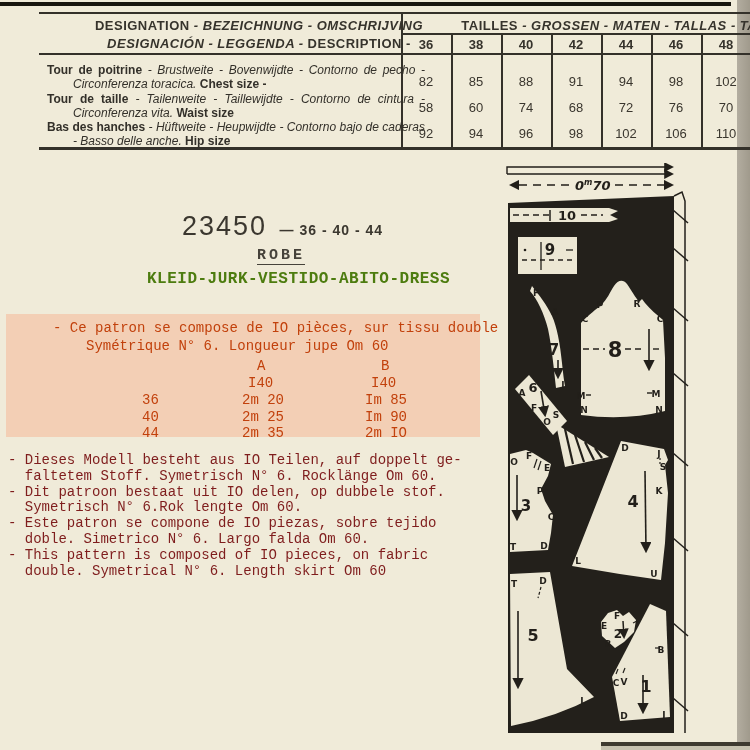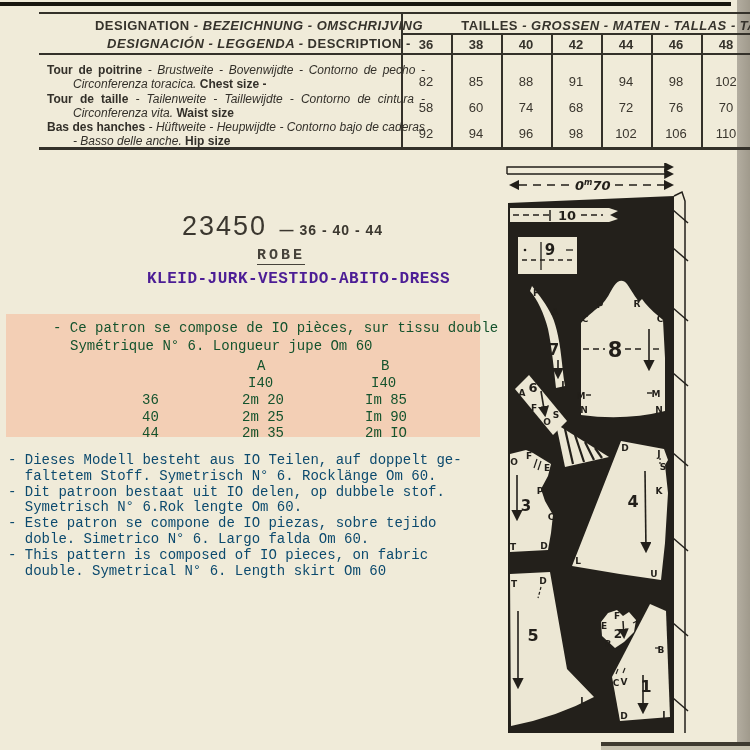--- a/index.html
+++ b/index.html
@@ -13,27 +13,27 @@
   .desig-row .fr,.desig-row .en{font-weight:bold;}
   .desig-row .mid{font-style:italic;}
   .szgrid{position:absolute;left:362px;width:350px;display:grid;grid-template-columns:repeat(7,50px);}
   .szgrid span{text-align:center;}
   .szhead span{font-weight:bold;font-size:13px;}
   .szdata span{font-size:13px;color:#3a362e;}
   
   .patnum{font-size:27px;letter-spacing:2px;color:#3b372f;}
   .patsizes{font-weight:bold;font-size:14px;letter-spacing:1px;color:#3b372f;}
   .robe{font-family:"Liberation Mono",monospace;font-weight:bold;font-size:15px;letter-spacing:3px;border-bottom:1.5px solid #46423a;color:#46423a;text-align:right;}
-  .kleid{font-family:"Liberation Mono",monospace;font-size:16px;font-weight:bold;letter-spacing:.5px;color:#4c1d95;}
+  .kleid{font-family:"Liberation Mono",monospace;font-size:16px;font-weight:bold;letter-spacing:.5px;color:#4d7c0f;}
   
   .pinkbox{position:absolute;left:6px;top:314px;width:474px;height:123px;background:#f3cfb5;}
-  .tw{font-family:"Liberation Mono",monospace;font-size:14px;color:#14532d;white-space:pre;}
+  .tw{font-family:"Liberation Mono",monospace;font-size:14px;color:#c2410c;white-space:pre;}
   
   .translist{position:absolute;left:8px;top:453px;width:482px;}
-  .translist div{font-family:"Liberation Mono",monospace;font-size:14px;line-height:15.8px;color:#0c4a6e;white-space:pre;}
+  .translist div{font-family:"Liberation Mono",monospace;font-size:14px;line-height:15.8px;color:#7f1d1d;white-space:pre;}
   
   .diagram{position:absolute;left:497px;top:163px;}
   svg text{font-family:"DejaVu Sans",sans-serif;fill:#221f1a;}
   .plet{font-size:9px;font-weight:bold;}
   .pnum{font-weight:bold;}
   
   .edge-top{position:absolute;left:0;top:2px;width:731px;height:4px;background:#18160f;}
   .edge-right{position:absolute;left:737px;top:0;width:13px;height:750px;background:linear-gradient(to right,#b3ada0,#a09a8c);}
   .edge-bottom{position:absolute;left:601px;top:742px;width:149px;height:4px;background:#3e3a30;}
   .edge-bottom2{position:absolute;left:601px;top:746px;width:149px;height:4px;background:#c7c2b0;}
@@ -127,21 +127,21 @@
   </div>
   <div class="abs" style="left:218px;top:245px;">
     <span class="robe">ROBE</span>
   </div>
   <div class="abs" style="left:108px;top:269px;">
     <span class="kleid">KLEID-JURK-VESTIDO-ABITO-DRESS</span>
   </div>
 
   <div class="pinkbox">
     <div class="tw abs" style="left:8px;top:6px;">- Ce patron se compose de IO pièces, sur tissu double</div>
-    <div class="tw abs" style="left:25px;top:24px;">Symétrique N° 6. Longueur jupe Om 60</div>
+    <div class="tw abs" style="left:41px;top:24px;">Symétrique N° 6. Longueur jupe Om 60</div>
     <div class="tw abs" style="left:212px;top:44px;">A</div>
     <div class="tw abs" style="left:336px;top:44px;">B</div>
     <div class="tw abs" style="left:203px;top:61px;">I40</div>
     <div class="tw abs" style="left:326px;top:61px;">I40</div>
     <div class="tw abs" style="left:97px;top:78px;">36</div>
     <div class="tw abs" style="left:197px;top:78px;">2m 20</div>
     <div class="tw abs" style="left:320px;top:78px;">Im 85</div>
     <div class="tw abs" style="left:97px;top:94.5px;">40</div>
     <div class="tw abs" style="left:197px;top:94.5px;">2m 25</div>
     <div class="tw abs" style="left:320px;top:94.5px;">Im 90</div>

